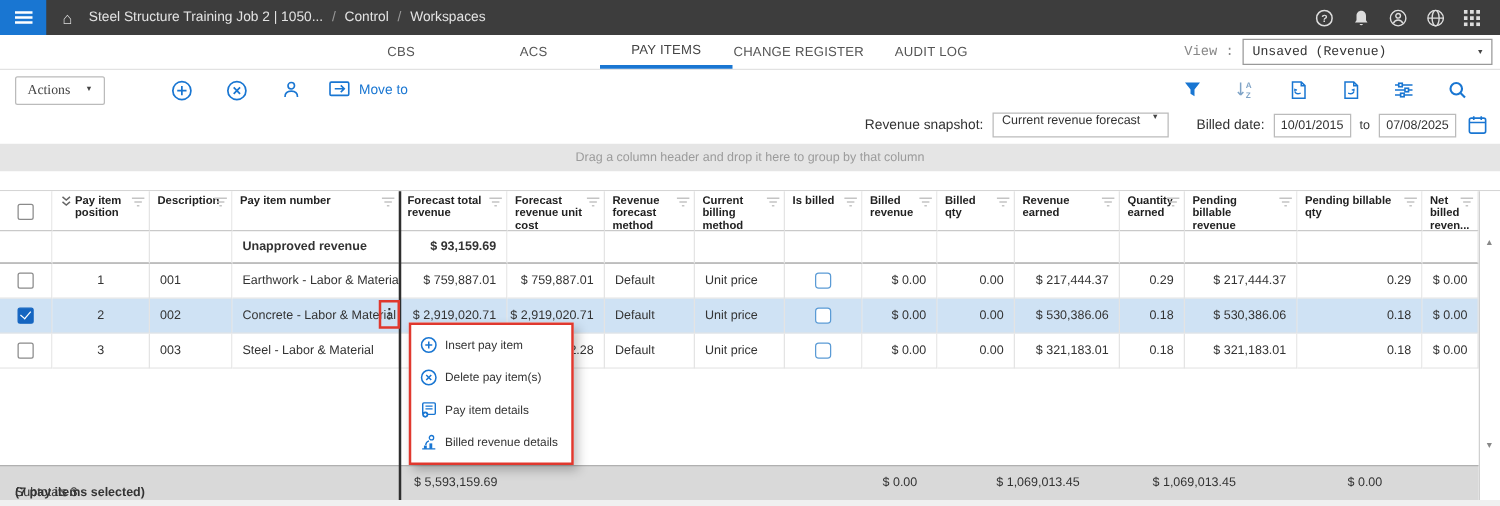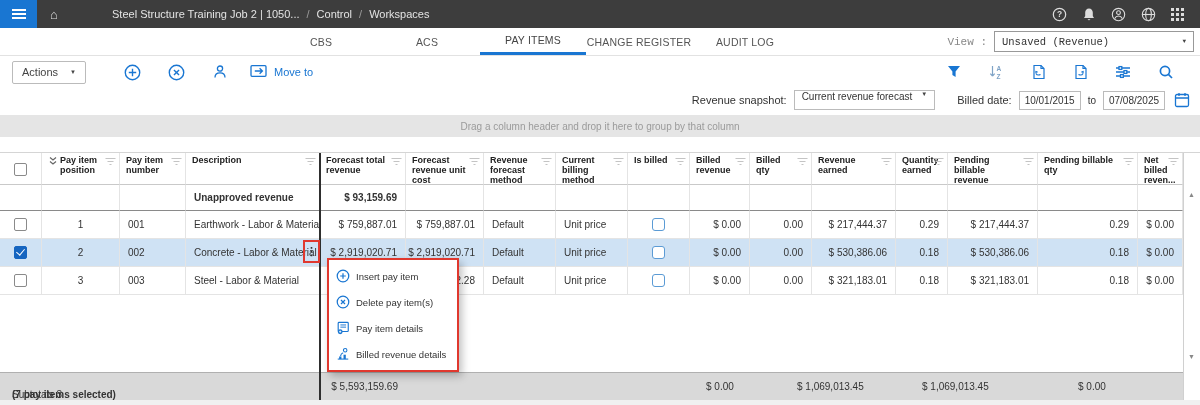--- a/index.html
+++ b/index.html
@@ -7,35 +7,35 @@
   body {
     width:1200px; height:405px; overflow:hidden; position:relative;
     background:#fff; font-family:"Liberation Sans", sans-serif; color:#333;
   }
   
   .topbar { height:28px; background:#3d3d3d; display:flex; align-items:center; }
   .menu-btn { width:37px; height:28px; background:#1976d2; display:flex; align-items:center; justify-content:center; cursor:pointer; }
   .ham { width:14px; height:10px; display:flex; flex-direction:column; justify-content:space-between; }
   .ham div { height:2px; background:#fff; }
   .home-btn { width:34px; text-align:center; color:#ddd; font-size:13px; cursor:pointer; }
-  .crumbs { font-size:11px; color:#e3e3e3; display:flex; gap:7px; align-items:center;margin-left:41px; }
+  .crumbs { font-size:11px; color:#e3e3e3; display:flex; gap:7px; align-items:center; }
   .crumb-sep { color:#9a9a9a; }
   .topbar-icons { margin-left:auto; display:flex; gap:15px; align-items:center; padding-right:16px; }
   .topbar-icons > span { display:flex; align-items:center; cursor:pointer; }
   
   .tabbar { height:28px; background:#fff; border-bottom:1px solid #e2e2e2; position:relative; }
   .tabs { position:absolute; left:268px; top:0; height:100%; display:flex; }
   .tab { width:106px; display:flex; align-items:center; justify-content:center; font-size:10.5px; color:#555; letter-spacing:.2px; cursor:pointer; }
   .tab.active { border-bottom:3px solid #1976d2; color:#444; }
   .view-area { position:absolute; right:6px; top:3px; display:flex; align-items:center; gap:7px; font-size:11px; color:#888;font-family:Liberation Mono, monospace; }
   .view-select { width:200px; height:21px; border:1px solid #999; display:flex; align-items:center; justify-content:space-between; padding:0 7px; font-size:10.5px; color:#333; cursor:pointer; background:#fff; }
   .caret { font-size:6px; color:#444; }
   
   .toolbar { height:32px; display:flex; align-items:center; padding:0 12px; }
-  .actions-btn { border:1px solid #bbb; border-radius:2px; height:23px; display:flex; align-items:center; gap:12px; padding:0 9px; font-size:11px; color:#444; margin-right:24px; cursor:pointer; background:#fff; }
+  .actions-btn { border:1px solid #bbb; border-radius:2px; height:23px; display:flex; align-items:center; gap:12px; padding:0 9px; font-size:11px; color:#444; margin-right:39px; cursor:pointer; background:#fff;font-family:Liberation Serif, serif; }
   .tb-icon { width:44px; display:flex; justify-content:center; cursor:pointer; }
   .move-to { display:flex; align-items:center; gap:6px; color:#1976d2; font-size:11px; cursor:pointer; margin-left:8px; }
   .toolbar-right { margin-left:auto; display:flex; gap:27px; align-items:center; padding-right:14px; }
   .toolbar-right > span { cursor:pointer; display:flex; }
   
   .filter-row { height:24px; display:flex; justify-content:flex-end; align-items:center; gap:7px; padding-right:10px; font-size:11px; color:#333; }
   .fr-select { border:1px solid #bbb; height:20px; display:flex; align-items:flex-start; gap:9px; padding:0 7px; font-size:10px; cursor:pointer; background:#fff; }
   .fr-input { border:1px solid #bbb; height:19px; width:62px; display:flex; align-items:center; justify-content:center; font-size:10px; background:#fff; }
   .cal { display:flex; cursor:pointer; margin-left:2px; }
   
@@ -269,27 +269,27 @@
         <svg width="10" height="10" viewBox="0 0 10 10" fill="none" stroke="#666" stroke-width="1.2">
             <path d="M2 1.5l3 2.5 3-2.5M2 5.5l3 2.5 3-2.5"></path>
           </svg>
       </span>
       <span class="hl">Pay item position</span>
       <span class="filter-ic"><svg width="11" height="9" viewBox="0 0 11 9" stroke="#c4c4c4" stroke-width="1.2">
             <path d="M0.5 1.5h10M2.5 4.5h6M4.5 7.5h2"></path>
           </svg></span>
     </div>
     <div class="c">
+      <span class="hl">Description</span>
+      <span class="filter-ic"><svg width="11" height="9" viewBox="0 0 11 9" stroke="#c4c4c4" stroke-width="1.2">
+            <path d="M0.5 1.5h10M2.5 4.5h6M4.5 7.5h2"></path>
+          </svg></span>
+    </div>
+    <div class="c">
       <span class="hl">Pay item number</span>
-      <span class="filter-ic"><svg width="11" height="9" viewBox="0 0 11 9" stroke="#c4c4c4" stroke-width="1.2">
-            <path d="M0.5 1.5h10M2.5 4.5h6M4.5 7.5h2"></path>
-          </svg></span>
-    </div>
-    <div class="c">
-      <span class="hl">Description</span>
       <span class="filter-ic"><svg width="11" height="9" viewBox="0 0 11 9" stroke="#c4c4c4" stroke-width="1.2">
             <path d="M0.5 1.5h10M2.5 4.5h6M4.5 7.5h2"></path>
           </svg></span>
     </div>
     <div class="c">
       <span class="hl">Forecast total revenue</span>
       <span class="filter-ic"><svg width="11" height="9" viewBox="0 0 11 9" stroke="#c4c4c4" stroke-width="1.2">
             <path d="M0.5 1.5h10M2.5 4.5h6M4.5 7.5h2"></path>
           </svg></span>
     </div>

